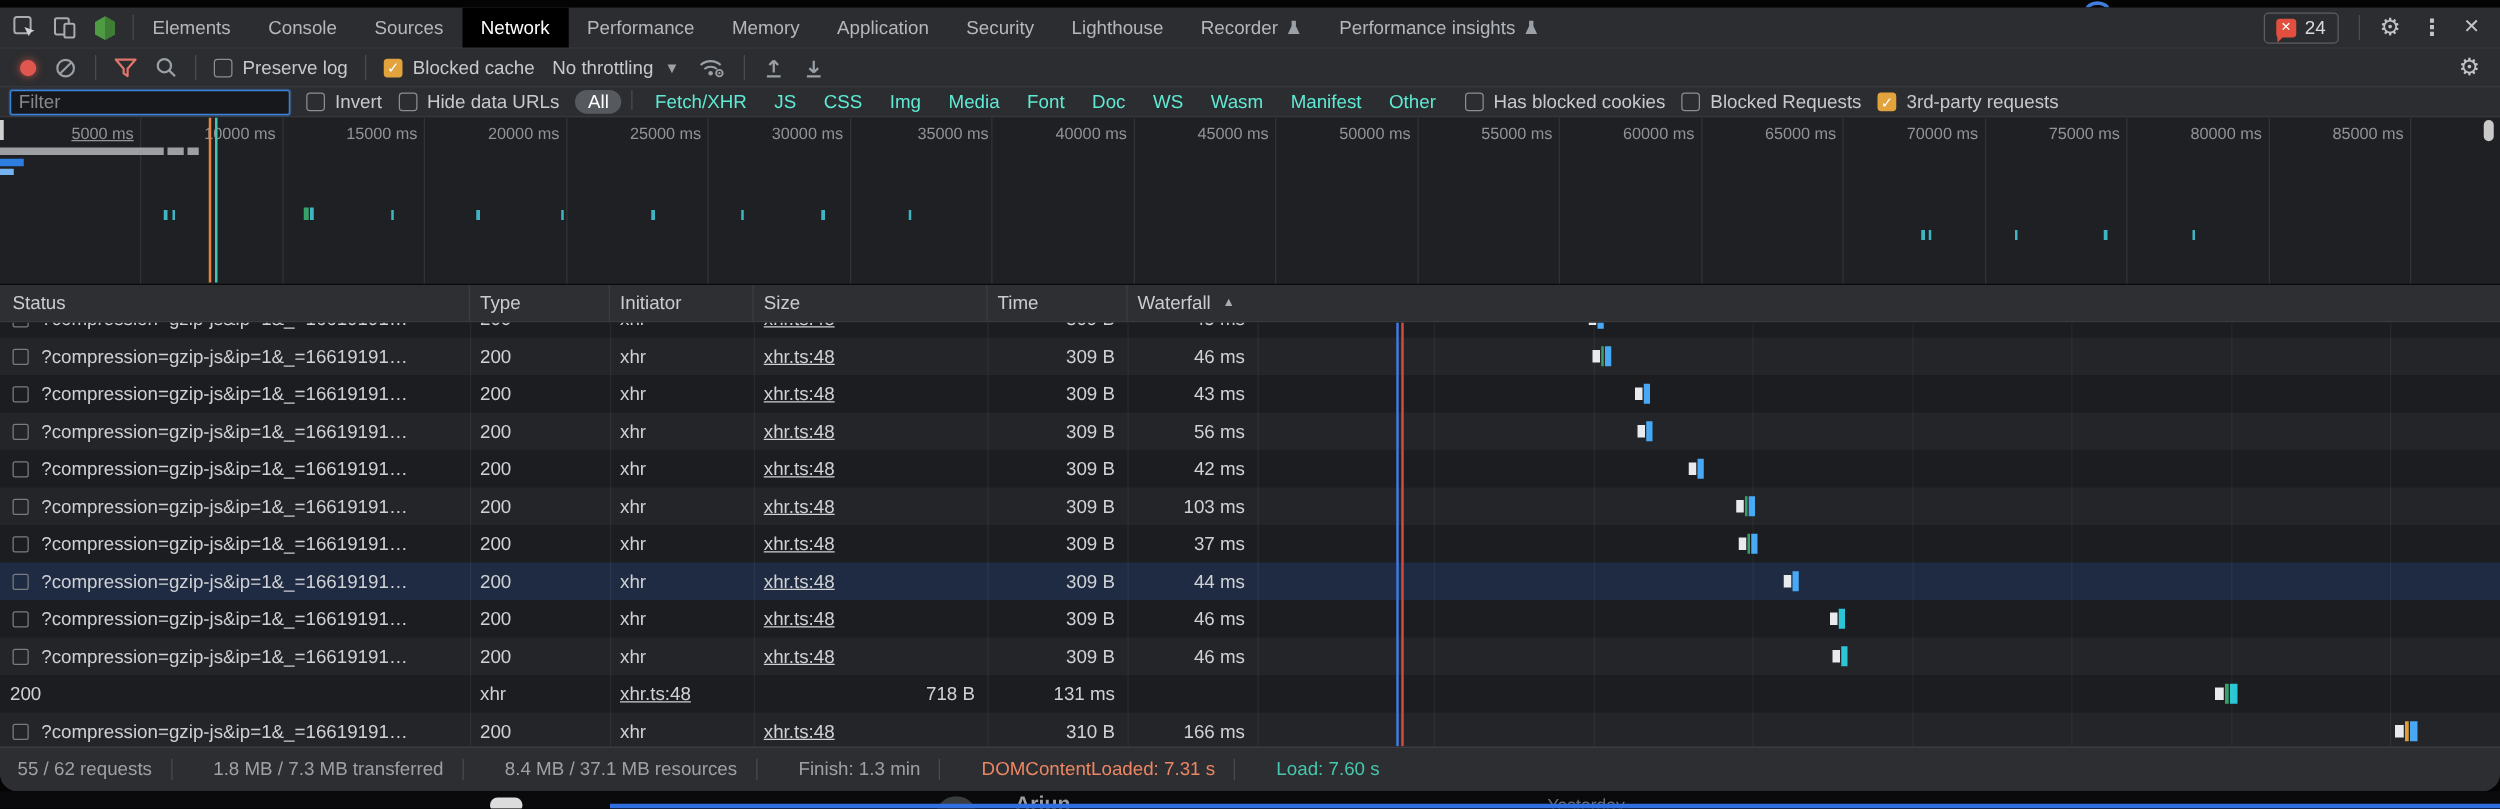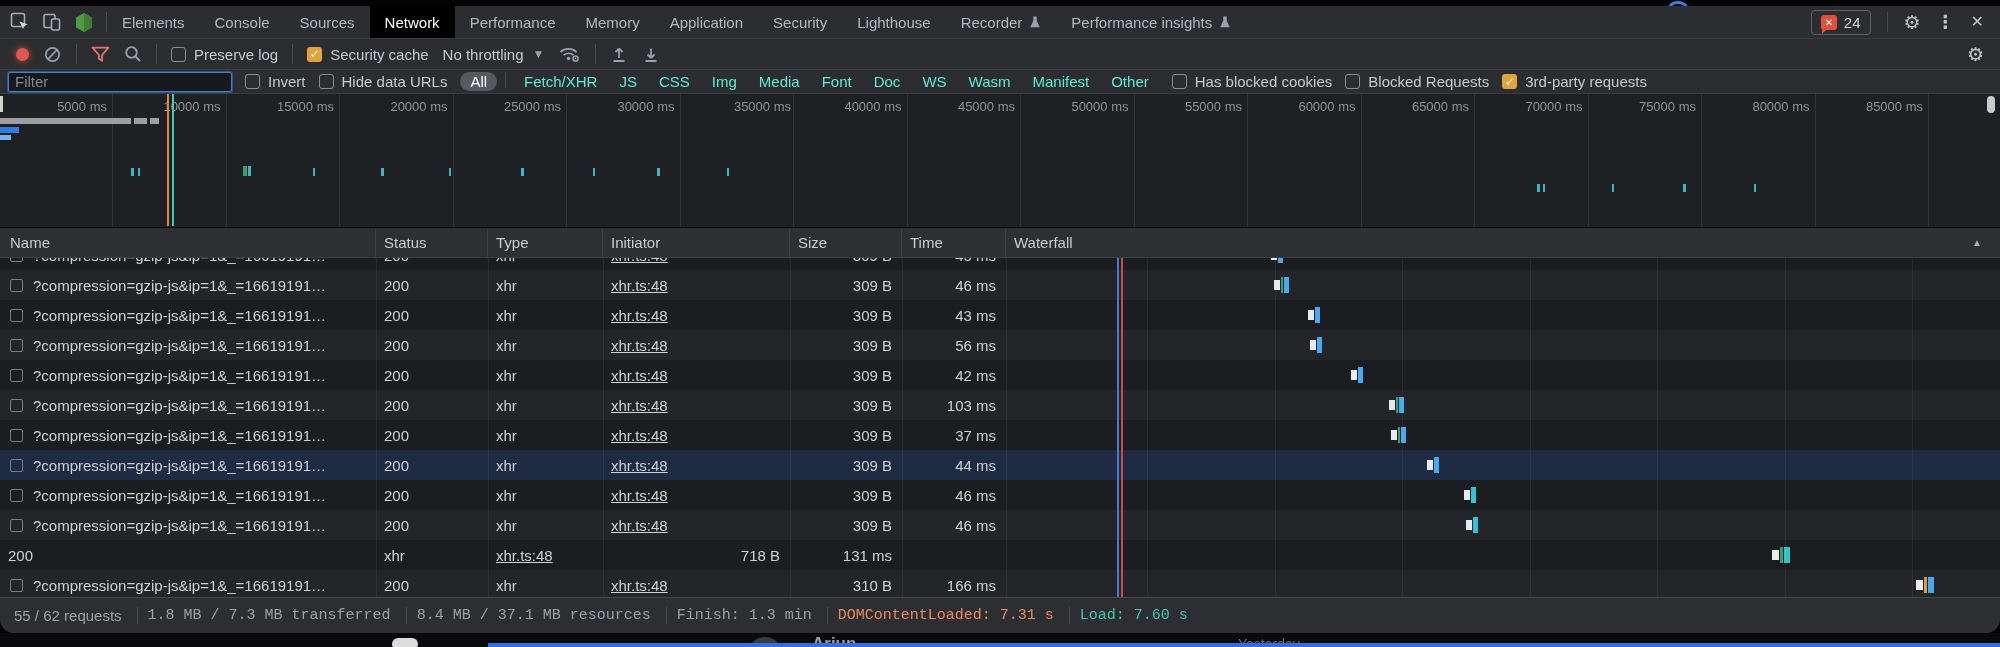--- a/index.html
+++ b/index.html
@@ -98,21 +98,21 @@
 
   .overlay{position:absolute;inset:0;pointer-events:none;}
   .colsep{position:absolute;top:0;bottom:0;width:1px;background:rgba(255,255,255,.055);}
   .wfgrid{position:absolute;top:0;bottom:0;width:1px;background:rgba(255,255,255,.05);}
   .body-vline{position:absolute;top:0;bottom:0;width:2px;}
 
   
   .statusbar{height:36px;flex:0 0 36px;background:#2d2e31;border-top:1px solid #47484b;display:flex;align-items:center;
     padding:0 14px;font-size:15px;color:#9da0a5;}
   .sb-item{white-space:nowrap;}
-  .sb-item + .sb-item{border-left:1px solid #4a4b4f;padding-left:10px;margin-left:15px;font-family:Liberation Mono, monospace;}
+  .sb-item + .sb-item{border-left:1px solid #4a4b4f;padding-left:33px;margin-left:15px;}
   .sb-dcl{color:var(--dcl_orange,#ed8663);}
   .sb-load{color:var(--load_teal,#45c6ad);}
 </style>
 </head>
 <body>
 
 <div class="screen">
 
   <div class="behind-top">
     <div class="glyph"></div>
@@ -216,21 +216,21 @@
           </svg>
       </span>
       <div class="vdiv"></div>
       <label class="cklabel">
         <span class="ckbox"></span>
         <span>Preserve log</span>
       </label>
       <div class="vdiv"></div>
       <label class="cklabel">
         <span class="ckbox checked"></span>
-        <span>Security cache</span>
+        <span>Blocked cache</span>
       </label>
       <div class="throttle">
         <span>No throttling</span>
         <span class="caret">▼</span>
       </div>
       <span class="tool">
         <svg width="23" height="18" viewBox="0 0 23 18">
             <path d="M2.5 7a12 12 0 0 1 16 0" fill="none" stroke="#9aa0a6" stroke-width="1.7"></path>
             <path d="M5.5 10.2a8 8 0 0 1 10 0" fill="none" stroke="#9aa0a6" stroke-width="1.7"></path>
             <circle cx="10.5" cy="13.5" r="1.8" fill="#9aa0a6"></circle>
@@ -290,21 +290,21 @@
       <label class="cklabel">
         <span class="ckbox checked"></span>
         <span>3rd-party requests</span>
       </label>
     </div>
 
     <div class="overview" id="overview">
       <div class="ov-handle"></div>
       <div class="ov-thumb"></div>
     <div class="ov-grid" style="left: 112px;"></div>
-        <div class="ov-label" style="left: 112px;">5000 ms</div>
+        <div class="ov-label" style="left: 112px; text-decoration: underline;">5000 ms</div>
         <div class="ov-grid" style="left: 225.5px;"></div>
         <div class="ov-label" style="left: 225.5px;">10000 ms</div>
         <div class="ov-grid" style="left: 339px;"></div>
         <div class="ov-label" style="left: 339px;">15000 ms</div>
         <div class="ov-grid" style="left: 452.5px;"></div>
         <div class="ov-label" style="left: 452.5px;">20000 ms</div>
         <div class="ov-grid" style="left: 566px;"></div>
         <div class="ov-label" style="left: 566px;">25000 ms</div>
         <div class="ov-grid" style="left: 679.5px;"></div>
         <div class="ov-label" style="left: 679.5px;">30000 ms</div>
@@ -350,23 +350,20 @@
         <div class="ov-bar" style="left: 1543px; top: 90px; width: 2px; height: 8px; background: rgb(63, 181, 196);"></div>
         <div class="ov-bar" style="left: 1612px; top: 90px; width: 2px; height: 8px; background: rgb(63, 181, 196);"></div>
         <div class="ov-bar" style="left: 1683px; top: 90px; width: 3px; height: 8px; background: rgb(63, 181, 196);"></div>
         <div class="ov-bar" style="left: 1754px; top: 90px; width: 2px; height: 8px; background: rgb(63, 181, 196);"></div>
         <div class="ov-vline" style="left: 167px; background: rgb(232, 130, 60);"></div>
         <div class="ov-vline" style="left: 172px; background: rgb(65, 200, 176);"></div>
       </div>
 
     <div class="thead" id="thead">
         <div class="th">
-          <span>Name</span>
-        </div>
-        <div class="th">
           <span>Status</span>
         </div>
         <div class="th">
           <span>Type</span>
         </div>
         <div class="th">
           <span>Initiator</span>
         </div>
         <div class="th">
           <span>Size</span>

